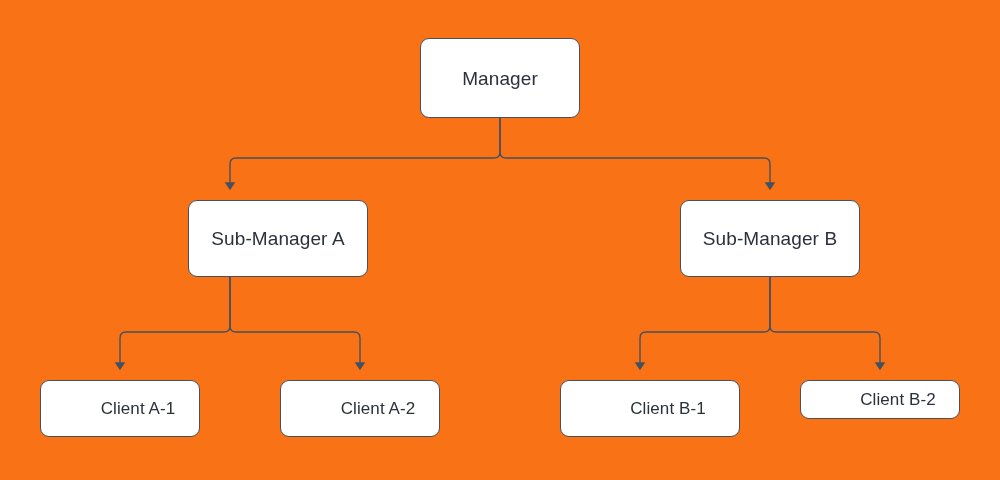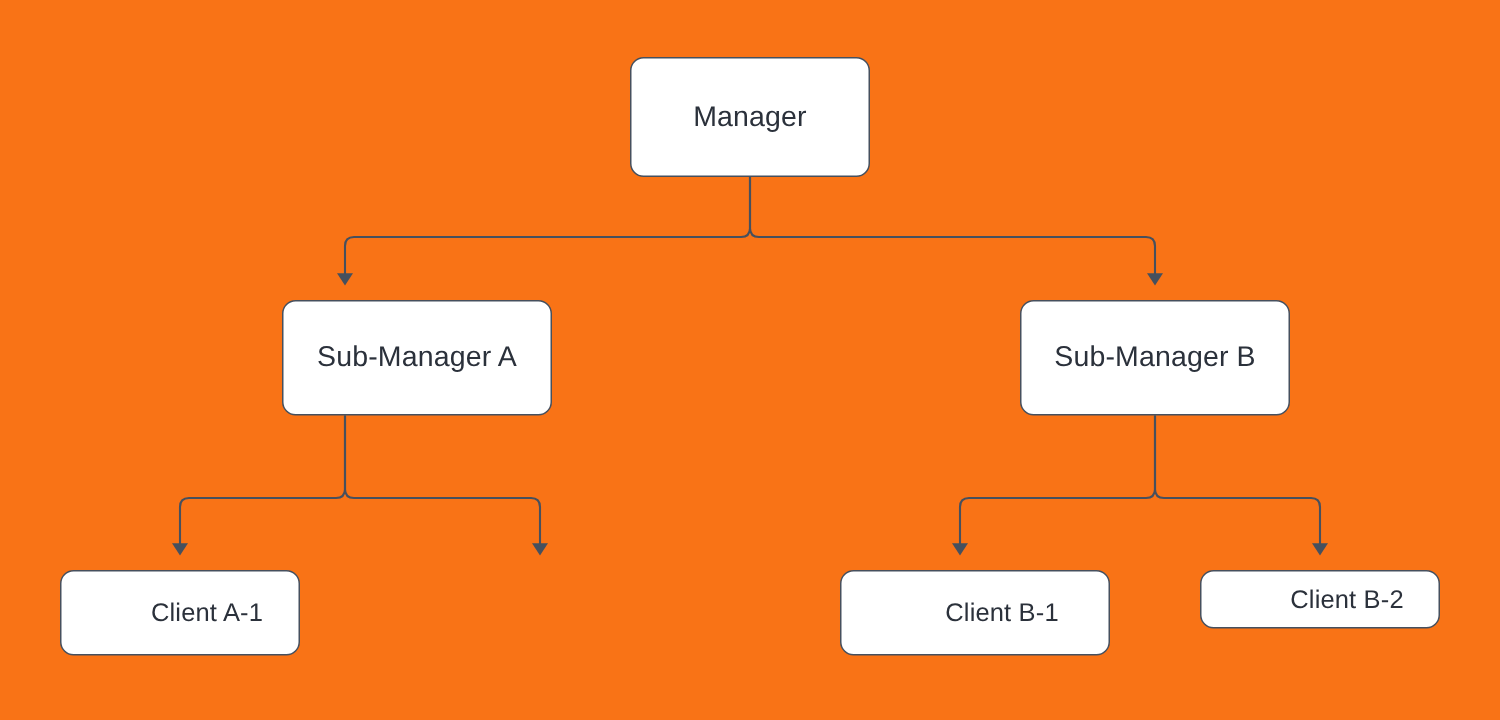--- a/index.html
+++ b/index.html
@@ -85,20 +85,23 @@
   </div>
 
   <div class="node lvl-mid" style="left:680px; top:200px; width:180px; height:77px;">
     <span class="node-label">Sub-Manager B</span>
   </div>
 
   <div class="node lvl-leaf" style="left:40px; top:380px; width:160px; height:57px;">
     <span class="node-label">Client A-1</span>
   </div>
 
+  <div class="node lvl-leaf" style="left:280px; top:380px; width:160px; height:57px;">
+    <span class="node-label">Client A-2</span>
+  </div>
 
   <div class="node lvl-leaf" style="left:560px; top:380px; width:180px; height:57px;">
     <span class="node-label">Client B-1</span>
   </div>
 
   <div class="node lvl-leaf" style="left:800px; top:380px; width:160px; height:39px;">
     <span class="node-label">Client B-2</span>
   </div>
 
 </div>

